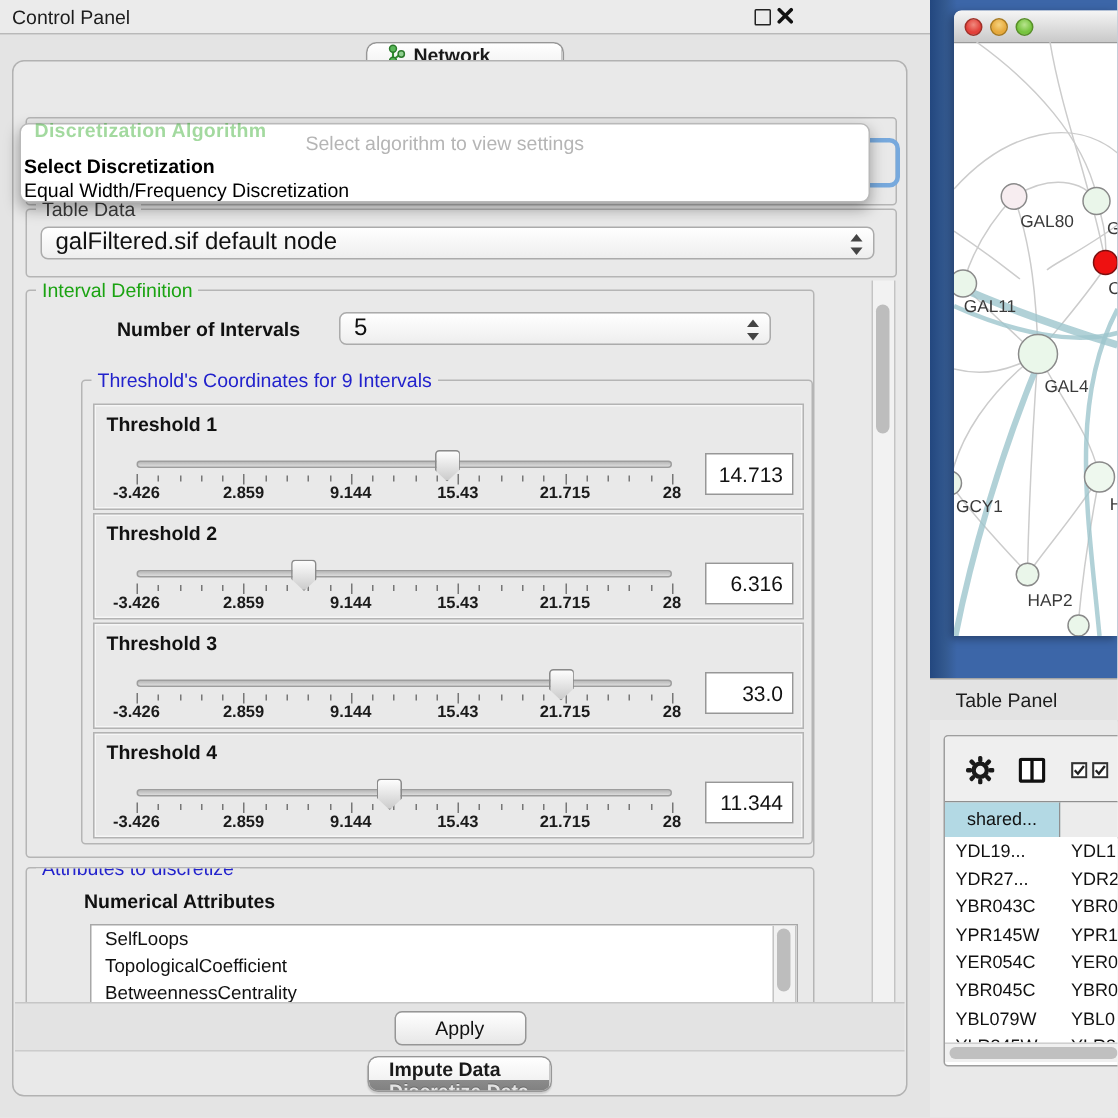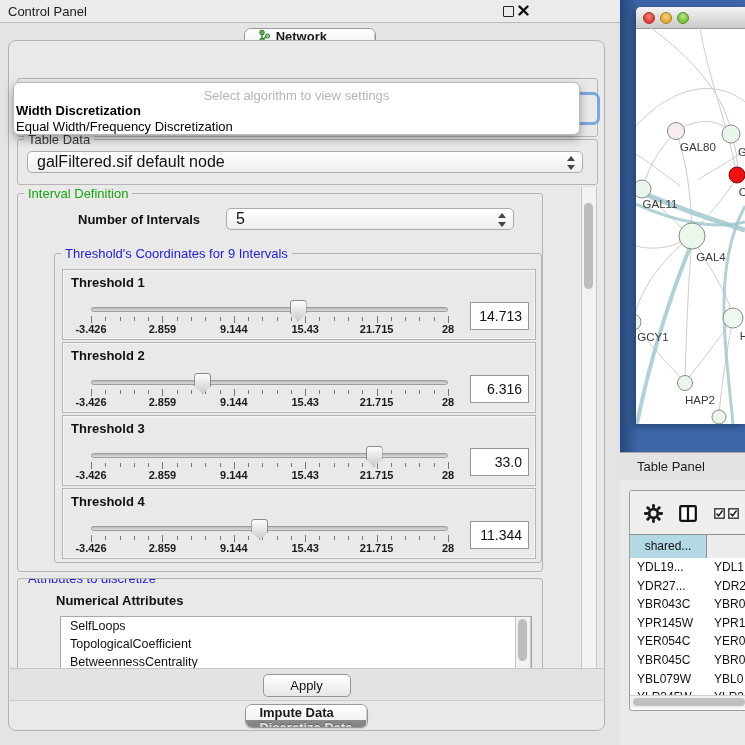--- a/index.html
+++ b/index.html
@@ -343,22 +343,23 @@
   </div>
 
   <div class="vscroll" style="left:572px;top:146px;height:481px;">
     <div class="vthumb" style="top:16px;height:86px;"></div>
   </div>
 </div>
 
 <div class="abs focusring"></div>
 
 <div class="abs popup">
+  <div class="ghost">Discretization Algorithm</div>
   <div class="hint">Select algorithm to view settings</div>
-  <div class="opt1">Width Discretization</div>
+  <div class="opt1">Select Discretization</div>
   <div class="opt2">Equal Width/Frequency Discretization</div>
 </div>
 
 <div class="abs bluebg"></div>
 
 <div class="abs netwin">
   <div class="nettitle">
     <div class="light" style="left:7px;background:radial-gradient(circle at 50% 35%,#f08a7e,#e2403a 60%);border:1px solid #a03028;"></div>
     <div class="light" style="left:24px;background:radial-gradient(circle at 50% 35%,#f6d27e,#e6a93c 60%);border:1px solid #a87a20;"></div>
     <div class="light" style="left:41px;background:radial-gradient(circle at 50% 35%,#b8e48e,#77c43f 60%);border:1px solid #578f28;"></div>

